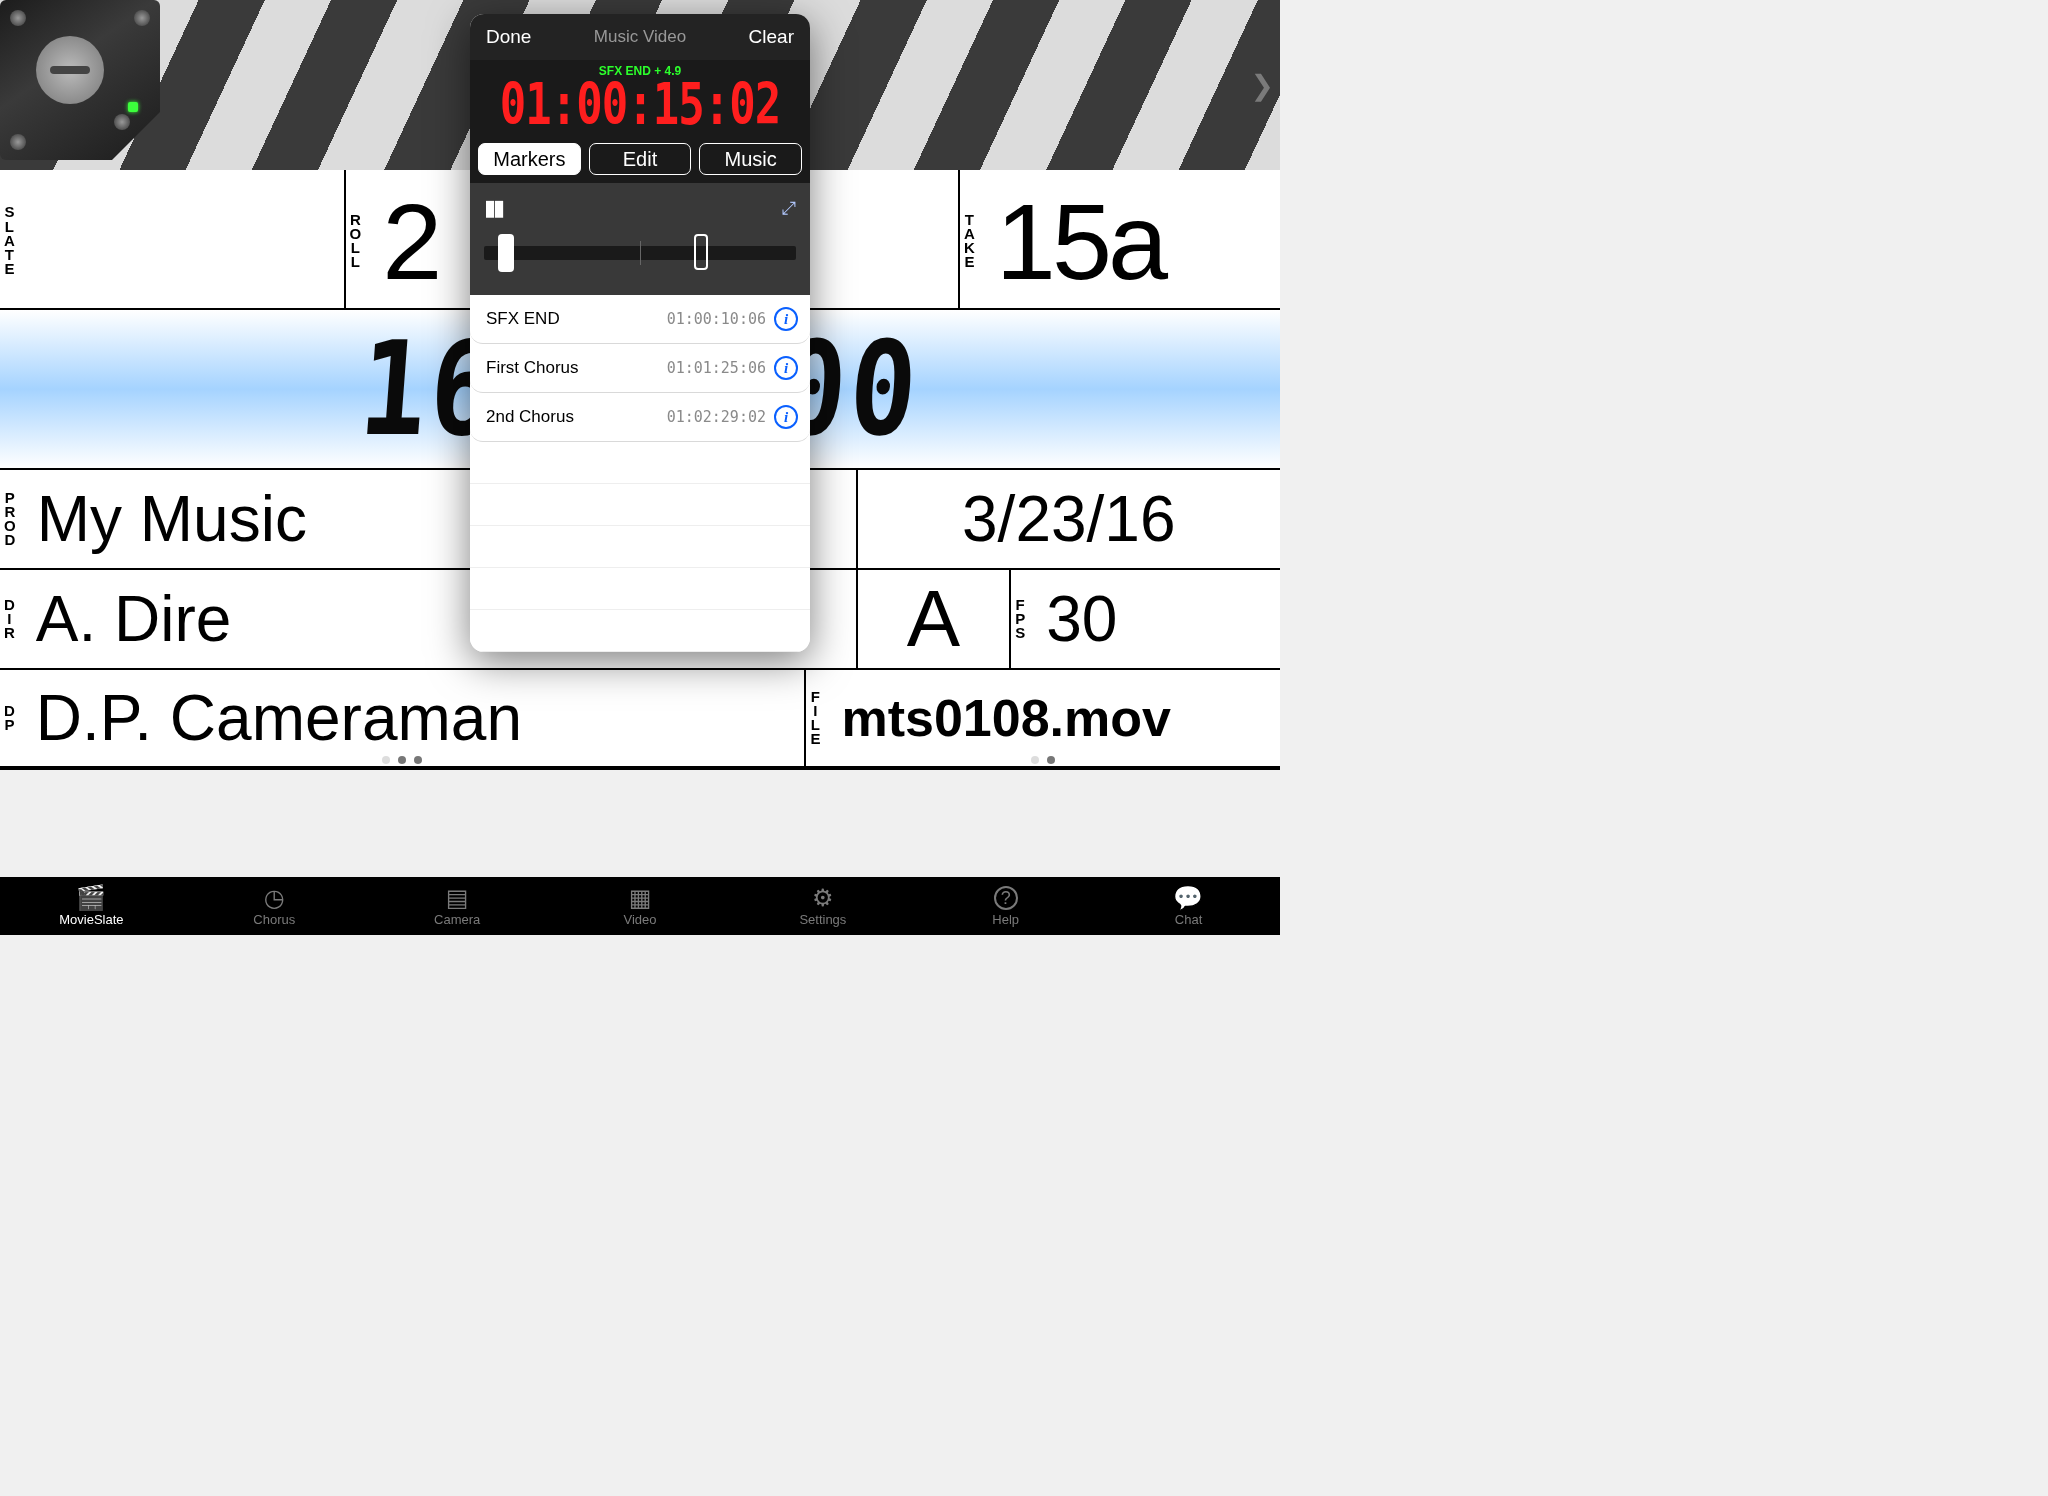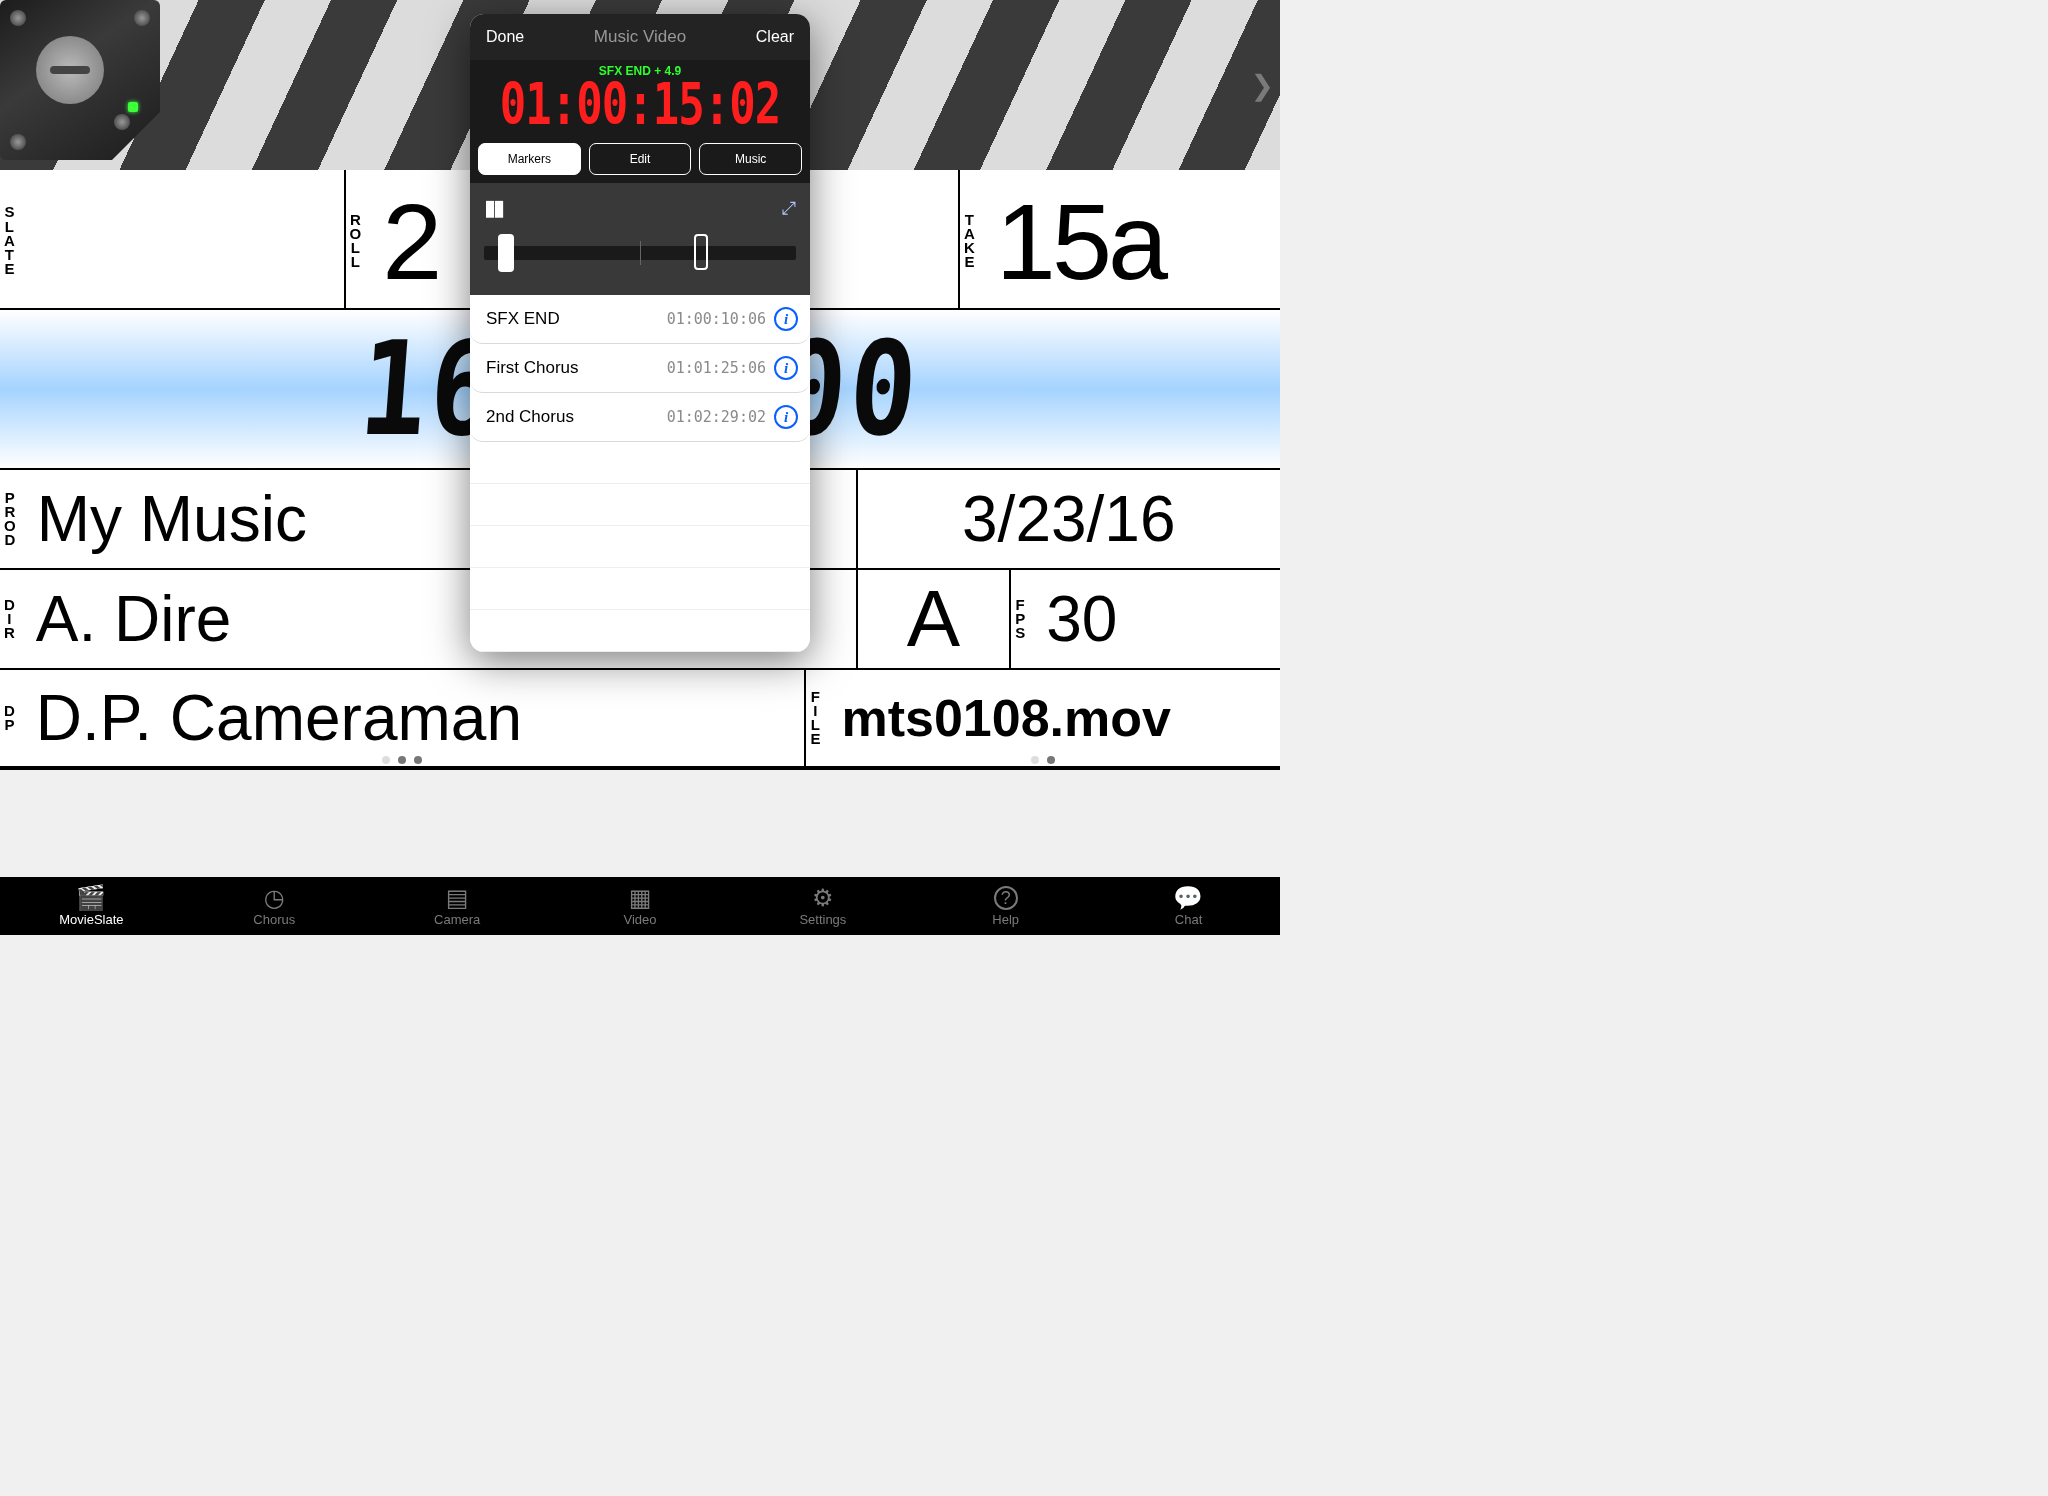--- a/index.html
+++ b/index.html
@@ -195,21 +195,21 @@
 .pop-header {
   background: #232323;
   height: 46px;
   display: flex;
   align-items: center;
   justify-content: space-between;
   padding: 0 16px;
   color: #989898;
   font-size: 17px;
 }
-.pop-header .hbtn { color: #fff; font-size: 16px; cursor: pointer; }
+.pop-header .hbtn { color: #fff; font-size: 19px; cursor: pointer; }
 .pop-header .ptitle { font-weight: 500; }
 
 .pop-tcbox {
   background: #1a1a1a;
   padding: 4px 8px 6px;
   text-align: center;
 }
 .pop-tcbox .hint { color: #2cff2c; font-size: 12px; font-weight: 700; }
 .pop-tcbox .tc {
   font-family: monospace;
@@ -223,21 +223,21 @@
 .seg {
   background: #1a1a1a;
   display: flex;
   gap: 8px;
   padding: 8px 8px;
 }
 .seg button {
   flex: 1;
   height: 32px;
   border-radius: 7px;
-  font-size: 12px;
+  font-size: 20px;
   border: 1px solid #fff;
   background: transparent;
   color: #fff;
   cursor: pointer;
 }
 .seg button.selected { background: #fff; color: #000; border-color: #fff; }
 
 .pop-controls {
   background: #393939;
   padding: 12px 14px 22px;

